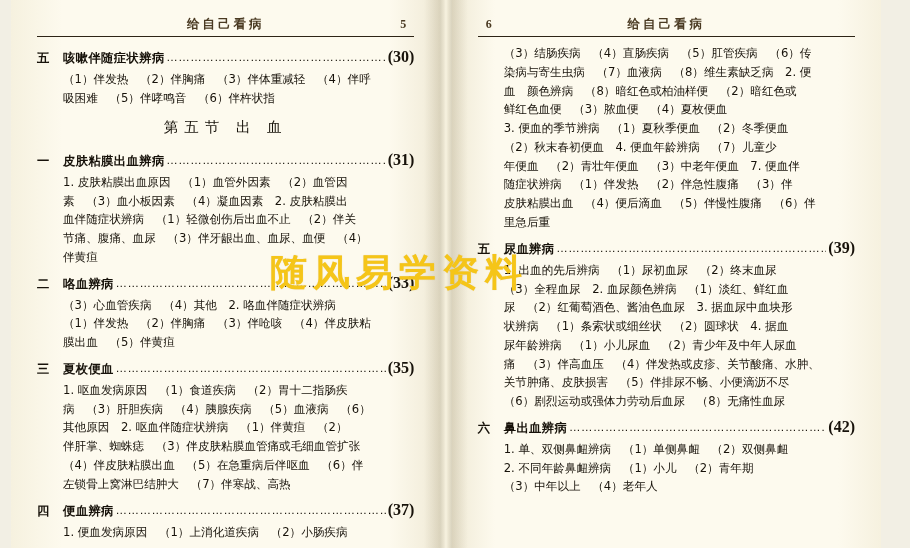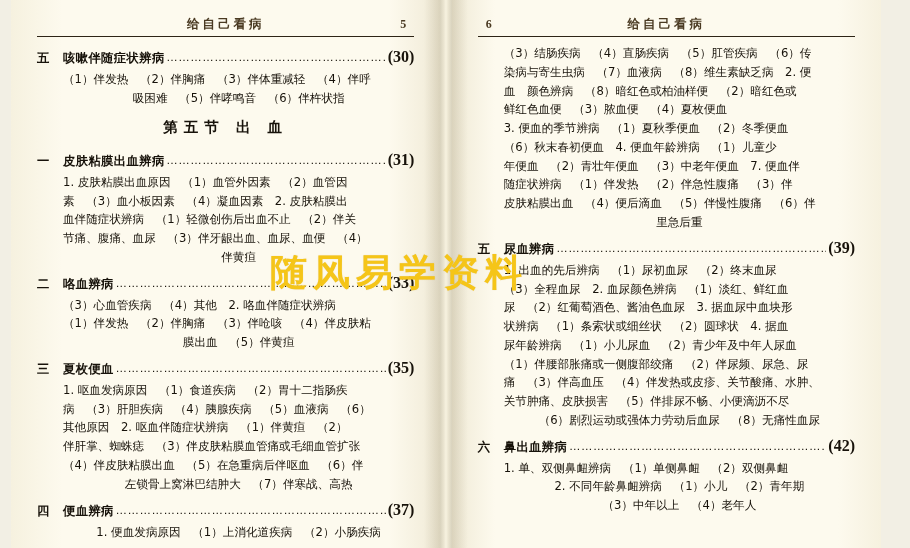--- a/index.html
+++ b/index.html
@@ -108,25 +108,24 @@
     font-weight: bold;
     font-size: 16px;
   }
   .sub {
     padding-left: 26px;
     text-align: justify;
     text-justify: inter-character;
   }
   .sub-tight {
     padding-left: 26px;
-    text-align: center;
   }
   .section-title {
     text-align: center;
-    font-weight: bold;
+    font-weight: normal;
     font-size: 14.5px;
     letter-spacing: 6px;
     margin: 9px 0 7px 0;
   }
   .watermark {
     position: absolute;
     left: 0;
     top: 248px;
     width: 798px;
     text-align: center;
@@ -234,38 +233,37 @@
       <span class="rh-title">给自己看病</span>
     </div>
     <div class="rule"></div>
 
     <div class="content">
       <div class="sub">（3）结肠疾病　（4）直肠疾病　（5）肛管疾病　（6）传</div>
       <div class="sub">染病与寄生虫病　（7）血液病　（8）维生素缺乏病　2. 便</div>
       <div class="sub">血　颜色辨病　（8）暗红色或柏油样便　（2）暗红色或</div>
       <div class="sub">鲜红色血便　（3）脓血便　（4）夏枚便血</div>
       <div class="sub">3. 便血的季节辨病　（1）夏秋季便血　（2）冬季便血</div>
-      <div class="sub">（6）秋末春初便血　4. 便血年龄辨病　（1）儿童少</div>
+      <div class="sub">（2）秋末春初便血　4. 便血年龄辨病　（7）儿童少</div>
       <div class="sub">年便血　（2）青壮年便血　（3）中老年便血　7. 便血伴</div>
       <div class="sub">随症状辨病　（1）伴发热　（2）伴急性腹痛　（3）伴</div>
       <div class="sub">皮肤粘膜出血　（4）便后滴血　（5）伴慢性腹痛　（6）伴</div>
       <div class="sub-tight">里急后重</div>
 
       <div class="entry">
         <span class="num">五</span>
         <span class="etext">尿血辨病</span>
         <span class="dots">……………………………………………………………………</span>
         <span class="pg">(39)</span>
       </div>
       <div class="sub">1. 出血的先后辨病　（1）尿初血尿　（2）终末血尿</div>
       <div class="sub">（3）全程血尿　2. 血尿颜色辨病　（1）淡红、鲜红血</div>
       <div class="sub">尿　（2）红葡萄酒色、酱油色血尿　3. 据血尿中血块形</div>
       <div class="sub">状辨病　（1）条索状或细丝状　（2）圆球状　4. 据血</div>
       <div class="sub">尿年龄辨病　（1）小儿尿血　（2）青少年及中年人尿血</div>
-      <div class="sub">（1）伴腰部胀痛或一侧腹部绞痛　（2）伴尿频、尿急、尿</div>
       <div class="sub">痛　（3）伴高血压　（4）伴发热或皮疹、关节酸痛、水肿、</div>
       <div class="sub">关节肿痛、皮肤损害　（5）伴排尿不畅、小便滴沥不尽</div>
       <div class="sub-tight">（6）剧烈运动或强体力劳动后血尿　（8）无痛性血尿</div>
 
       <div class="entry">
         <span class="num">六</span>
         <span class="etext">鼻出血辨病</span>
         <span class="dots">……………………………………………………………………</span>
         <span class="pg">(42)</span>
       </div>

